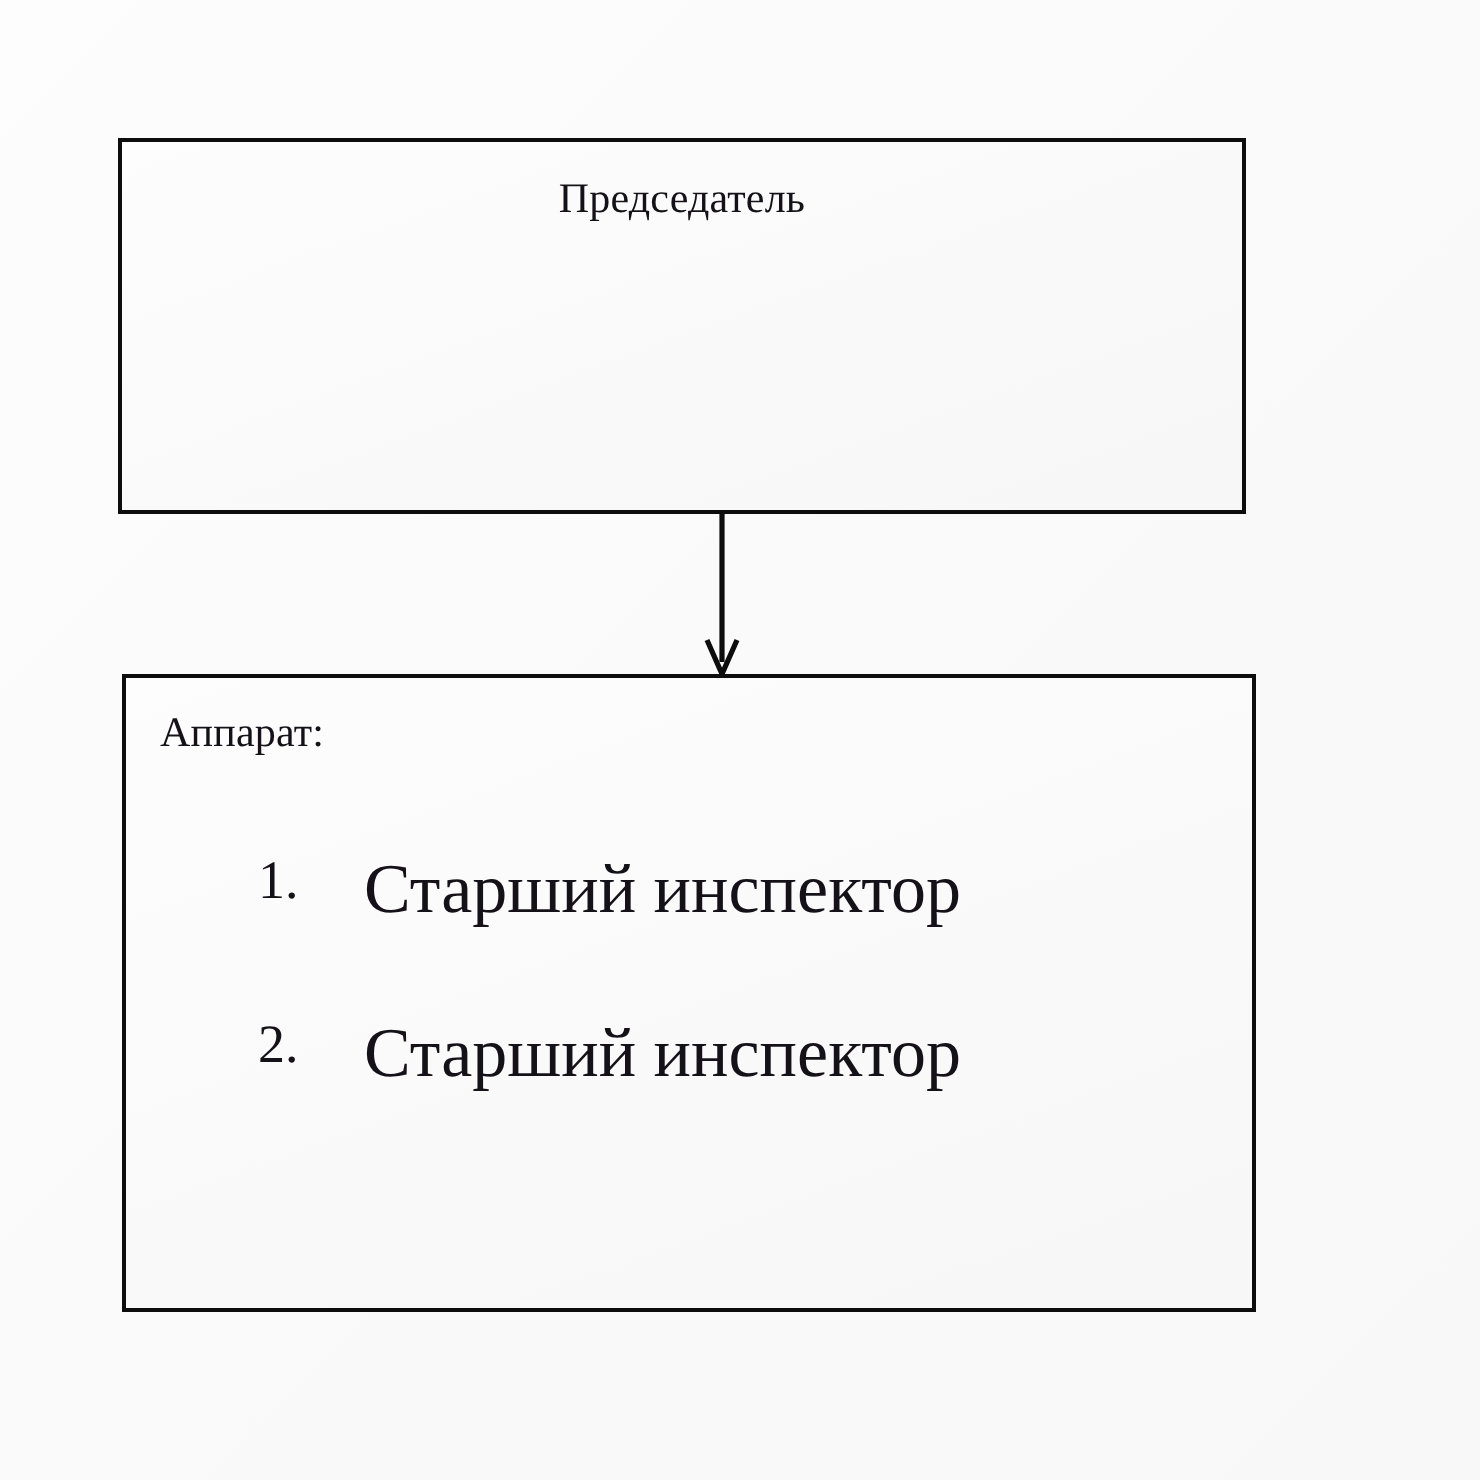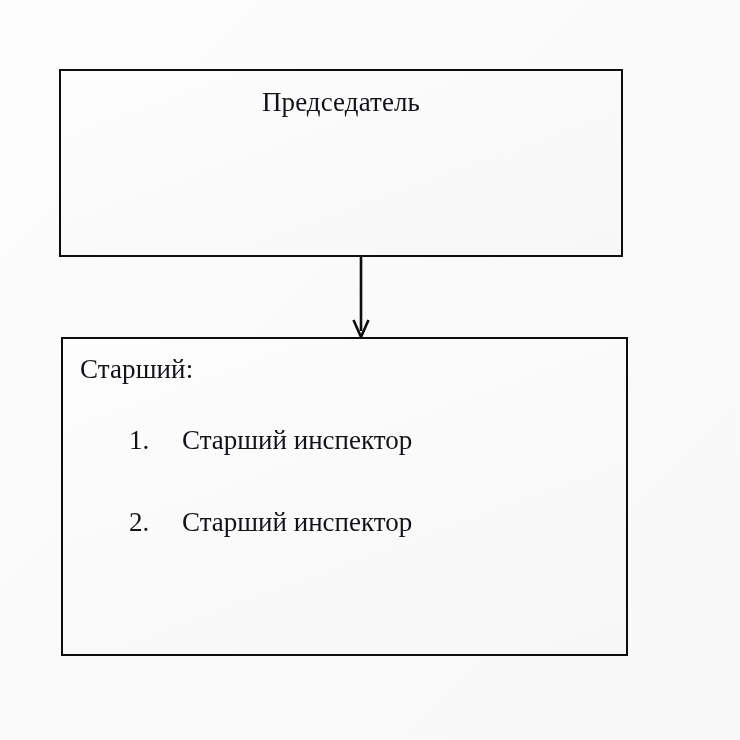--- a/index.html
+++ b/index.html
@@ -39,21 +39,21 @@
     left: 61px;
     top: 337px;
     width: 567px;
     height: 319px;
   }
 
   
   .node-line {
     position: absolute;
     color: #141218;
-    font-size: 27px;
+    font-size: 21px;
     line-height: 1;
     white-space: nowrap;
     letter-spacing: 0.1px;
   }
 
   .centered-line {
     left: 0;
     width: 100%;
     text-align: center;
   }
@@ -94,21 +94,21 @@
     top: 0;
     font-size: 27px;
     color: #141218;
     line-height: 1;
   }
 
   .item-label {
     position: absolute;
     left: 119px;
     top: 0;
-    font-size: 27px;
+    font-size: 35px;
     color: #141218;
     line-height: 1;
   }
 
   
   #connector-arrow {
     position: absolute;
     left: 348px;
     top: 255px;
     width: 26px;
@@ -124,21 +124,21 @@
   <div class="node-box" id="chairman-box">
     <div class="node-line centered-line" id="chairman-title-line">Председатель</div>
   </div>
 
   <svg id="connector-arrow" viewBox="0 0 26 84">
     <line x1="13" y1="0" x2="13" y2="76" stroke="#0d0d0d" stroke-width="2.6"></line>
     <polyline points="5.5,65 13,82 20.5,65" fill="none" stroke="#0d0d0d" stroke-width="2.6" stroke-linecap="butt" stroke-linejoin="miter"></polyline>
   </svg>
 
   <div class="node-box" id="apparatus-box">
-    <div class="node-line" id="apparatus-heading">Старший:</div>
+    <div class="node-line" id="apparatus-heading">Аппарат:</div>
 
     <ol id="apparatus-list">
       <li class="list-item">
         <span class="item-number">1.</span>
         <span class="item-label">Старший инспектор</span>
       </li>
       <li class="list-item">
         <span class="item-number">2.</span>
         <span class="item-label">Старший инспектор</span>
       </li>

